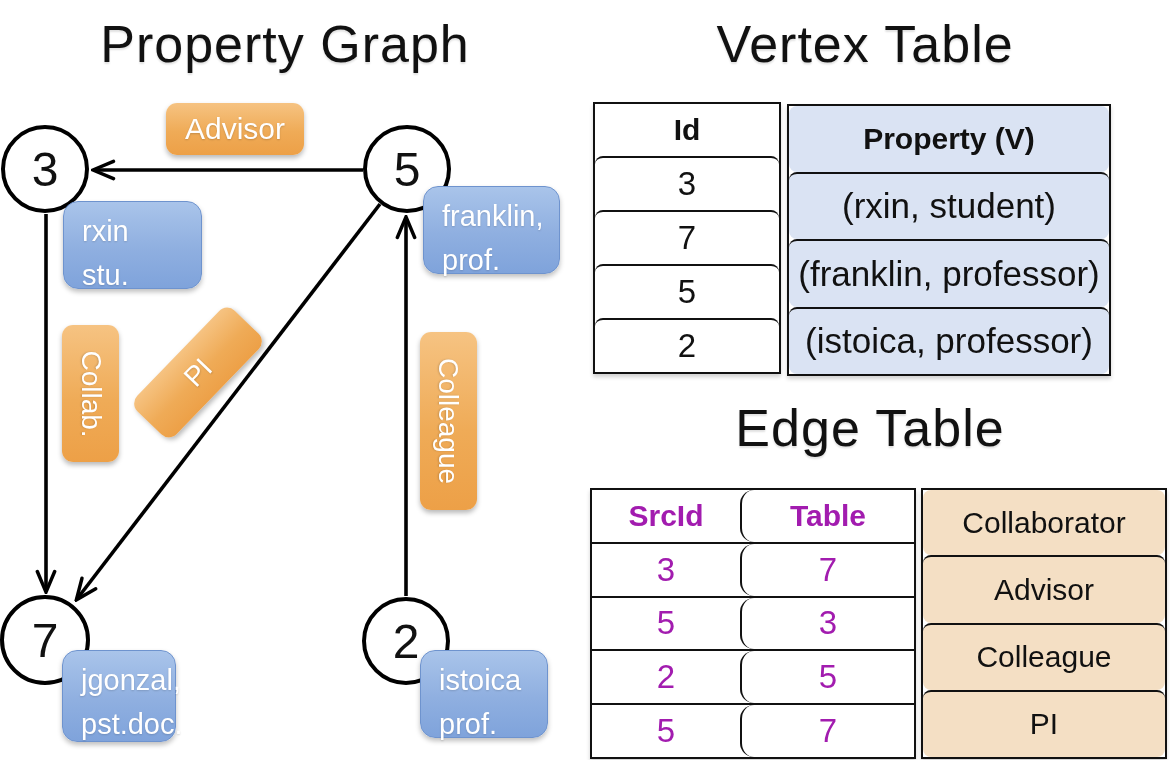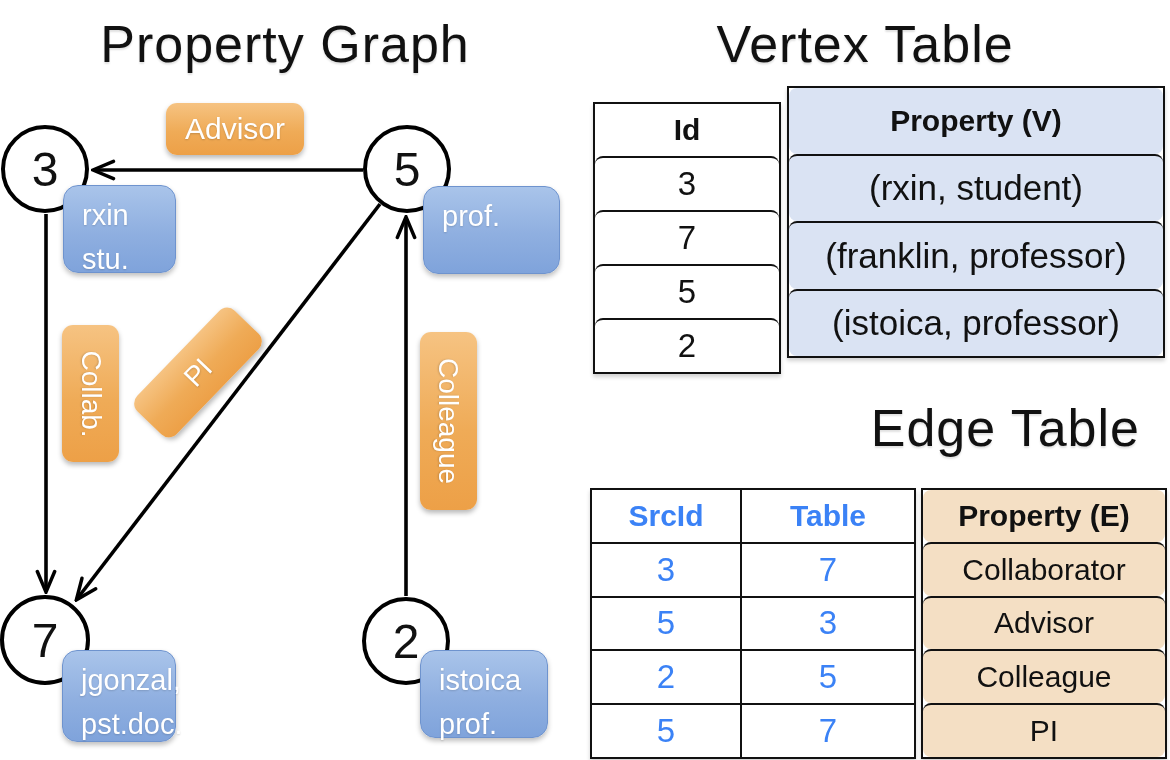--- a/index.html
+++ b/index.html
@@ -48,21 +48,21 @@
   .tbl .cell + .cell{border-top:2.5px solid #111;}
   .tbl .cell.hdr{font-weight:bold;font-size:30px;}
   .fill-blue .cell{background:#dae3f3;font-size:35px;}
   .fill-tan  .cell{background:#f4dfc4;font-size:30px;}
   .fill-blue .cell.hdr,.fill-tan .cell.hdr{font-size:30px;}
   
   .tbl .row2{flex:1;display:flex;}
   .tbl .row2 + .row2{border-top:2.5px solid #111;}
   .tbl .row2 .c{
     display:flex;align-items:center;justify-content:center;
-    font-size:33px;color:#3b82f6;
+    font-size:33px;color:#a21caf;border-radius:14px;
   }
   .tbl .row2 .c.src{width:148px;}
   .tbl .row2 .c.dst{flex:1;border-left:2.5px solid #111;}
   .tbl .row2 .c.hdr{font-weight:bold;font-size:30px;}
   svg.edges{position:absolute;left:0;top:0;z-index:1;}
 </style>
 </head>
 <body>
 
 <div id="stage">
@@ -100,25 +100,26 @@
   <div class="edge-label" style="left:62px;top:325px;width:57px;height:137px;">
     <span class="vtext">Collab.</span>
   </div>
   <div class="edge-label" style="left:128px;top:345px;width:140px;height:55px;font-size:28px;transform:rotate(-46deg);">
     <span>PI</span>
   </div>
   <div class="edge-label" style="left:420px;top:332px;width:57px;height:178px;">
     <span class="vtext">Colleague</span>
   </div>
 
-  <div class="vprop-box" style="left:63px;top:185px;width:113px;height:88px;">
+  <div class="vprop-box" style="left:63px;top:201px;width:139px;height:88px;">
     <div>rxin</div>
     <div>stu.</div>
   </div>
   <div class="vprop-box" style="left:423px;top:186px;width:137px;height:88px;">
+    <div>franklin,</div>
     <div>prof.</div>
   </div>
   <div class="vprop-box" style="left:62px;top:650px;width:114px;height:92px;">
     <div>jgonzal,</div>
     <div>pst.doc.</div>
   </div>
   <div class="vprop-box" style="left:420px;top:650px;width:128px;height:88px;">
     <div>istoica</div>
     <div>prof.</div>
   </div>
@@ -126,28 +127,28 @@
   <div class="title" style="left:595px;top:14px;width:540px;">Vertex Table</div>
 
   <div class="tbl" style="left:593px;top:102px;width:188px;height:272px;">
     <div class="cell hdr">Id</div>
     <div class="cell">3</div>
     <div class="cell">7</div>
     <div class="cell">5</div>
     <div class="cell">2</div>
   </div>
 
-  <div class="tbl fill-blue" style="left:787px;top:86px;width:378px;height:272px;">
+  <div class="tbl fill-blue" style="left:787px;top:104px;width:324px;height:272px;">
     <div class="cell hdr">Property (V)</div>
     <div class="cell">(rxin, student)</div>
     <div class="cell">(franklin, professor)</div>
     <div class="cell">(istoica, professor)</div>
   </div>
 
-  <div class="title" style="left:600px;top:398px;width:540px;text-align:right;">Edge Table</div>
+  <div class="title" style="left:600px;top:398px;width:540px;">Edge Table</div>
 
   <div class="tbl" style="left:590px;top:488px;width:326px;height:271px;">
     <div class="row2">
       <div class="c src hdr">SrcId</div>
       <div class="c dst hdr">Table</div>
     </div>
     <div class="row2">
       <div class="c src">3</div>
       <div class="c dst">7</div>
     </div>
@@ -159,20 +160,19 @@
       <div class="c src">2</div>
       <div class="c dst">5</div>
     </div>
     <div class="row2">
       <div class="c src">5</div>
       <div class="c dst">7</div>
     </div>
   </div>
 
   <div class="tbl fill-tan" style="left:921px;top:488px;width:246px;height:271px;">
-    <div class="cell hdr">Property (E)</div>
     <div class="cell">Collaborator</div>
     <div class="cell">Advisor</div>
     <div class="cell">Colleague</div>
     <div class="cell">PI</div>
   </div>
 
 </div>
 
 </body></html>

